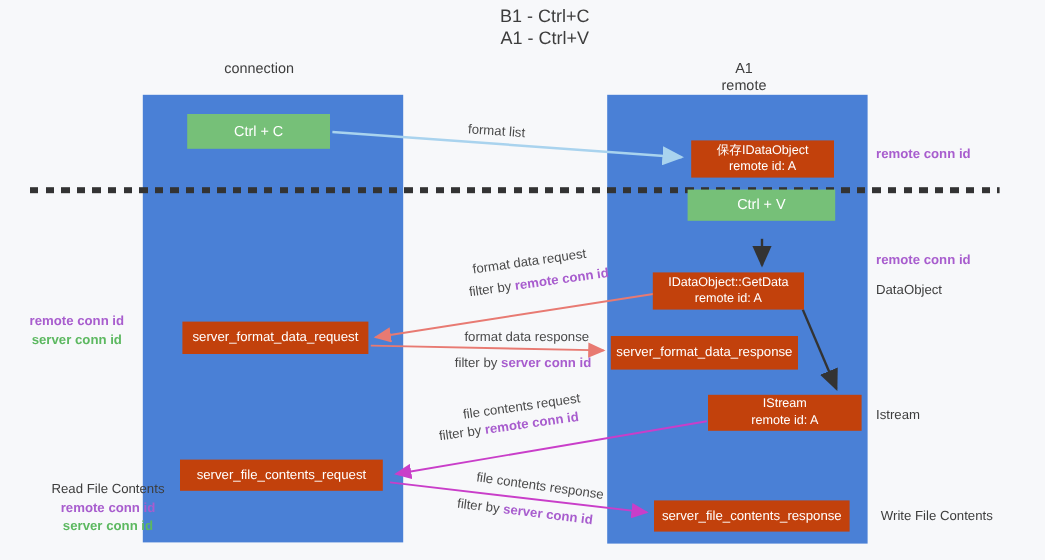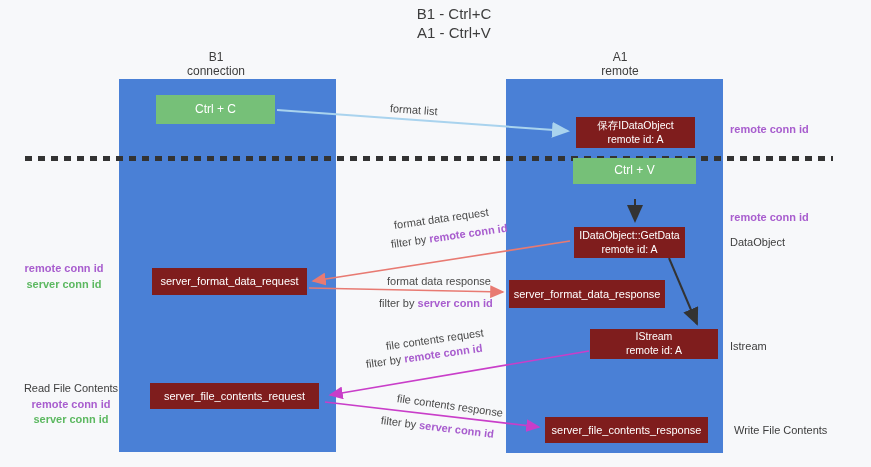--- a/index.html
+++ b/index.html
@@ -21,21 +21,21 @@
   .dashed-line {
     position:absolute; left:25px; top:156px; width:808px; height:5px; z-index:3;
     background:repeating-linear-gradient(90deg,#333 0 7px,transparent 7px 13px);
   }
   svg.arrows { position:absolute; left:0; top:0; z-index:4; pointer-events:none; }
   .node {
     position:absolute; display:flex; flex-direction:column; align-items:center;
     justify-content:center; color:#fff; text-align:center; line-height:1.3; z-index:5;
   }
   .green  { background:#76c078; font-size:12px; }
-  .orange { background:#7f1d1d; font-size:11px; }
+  .orange { background:#c2410c; font-size:11px; }
   .orange.two { font-size:10.5px; }
   .side { position:absolute; font-size:11px; white-space:nowrap; z-index:6; }
   .purple   { color:#a85dce; font-weight:bold; }
   .greenlbl { color:#5cb860; font-weight:bold; }
   .dark { color:#3d3d3d; font-weight:normal; }
   .lgroup { position:absolute; text-align:center; font-size:11px; line-height:15.5px; z-index:6; }
   .edge {
     position:absolute; font-size:11px; color:#4a4a4a; white-space:nowrap;
     transform-origin:left center; z-index:6;
   }
@@ -44,21 +44,20 @@
 <body>
 
 <div id="canvas">
 
   <div class="title">
     <div>B1 - Ctrl+C</div>
     <div>A1 - Ctrl+V</div>
   </div>
 
   <div class="lane-hdr" style="left:156px;top:50px;width:120px;">
-    <div>B1</div>
     <div>connection</div>
   </div>
   <div class="lane-hdr" style="left:560px;top:50px;width:120px;">
     <div>A1</div>
     <div>remote</div>
   </div>
 
   <div class="panel" style="left:119px;top:79px;width:217px;height:373px;"></div>
   <div class="panel" style="left:506px;top:79px;width:217px;height:374px;"></div>
 
@@ -94,21 +93,21 @@
 
   <div class="node orange two" style="left:576px;top:117px;width:119px;height:31px;">
     <span>保存IDataObject</span>
     <span>remote id: A</span>
   </div>
 
   <div class="node green" style="left:573px;top:158px;width:123px;height:26px;">
     <span>Ctrl + V</span>
   </div>
 
-  <div class="node orange two" style="left:574px;top:227px;width:111px;height:31px;">
+  <div class="node orange two" style="left:544px;top:227px;width:126px;height:31px;">
     <span>IDataObject::GetData</span>
     <span>remote id: A</span>
   </div>
 
   <div class="node orange" style="left:152px;top:268px;width:155px;height:27px;">
     <span>server_format_data_request</span>
   </div>
 
   <div class="node orange" style="left:509px;top:280px;width:156px;height:28px;">
     <span>server_format_data_response</span>
@@ -130,21 +129,21 @@
   <div class="side purple" style="left:730px;top:123px;">remote conn id</div>
   <div class="side purple" style="left:730px;top:211px;">remote conn id</div>
   <div class="side dark" style="left:730px;top:236px;">DataObject</div>
   <div class="side dark" style="left:730px;top:340px;">Istream</div>
   <div class="side dark" style="left:734px;top:424px;">Write File Contents</div>
 
   <div class="lgroup" style="left:0px;top:261px;width:128px;">
     <div class="purple">remote conn id</div>
     <div class="greenlbl">server conn id</div>
   </div>
-  <div class="lgroup" style="left:0px;top:381px;width:142px;">
+  <div class="lgroup" style="left:0px;top:401px;width:142px;padding-left:19px;">
     <div class="dark">Read File Contents</div>
     <div class="purple">remote conn id</div>
     <div class="greenlbl">server conn id</div>
   </div>
 
   <div class="edge" style="left:390px;top:102px;transform:rotate(4deg);">format list</div>
 
   <div class="edge" style="left:394px;top:219px;transform:rotate(-8deg);">format data request</div>
   <div class="edge" style="left:391px;top:238px;transform:rotate(-8deg);">
     <span>filter by</span>

